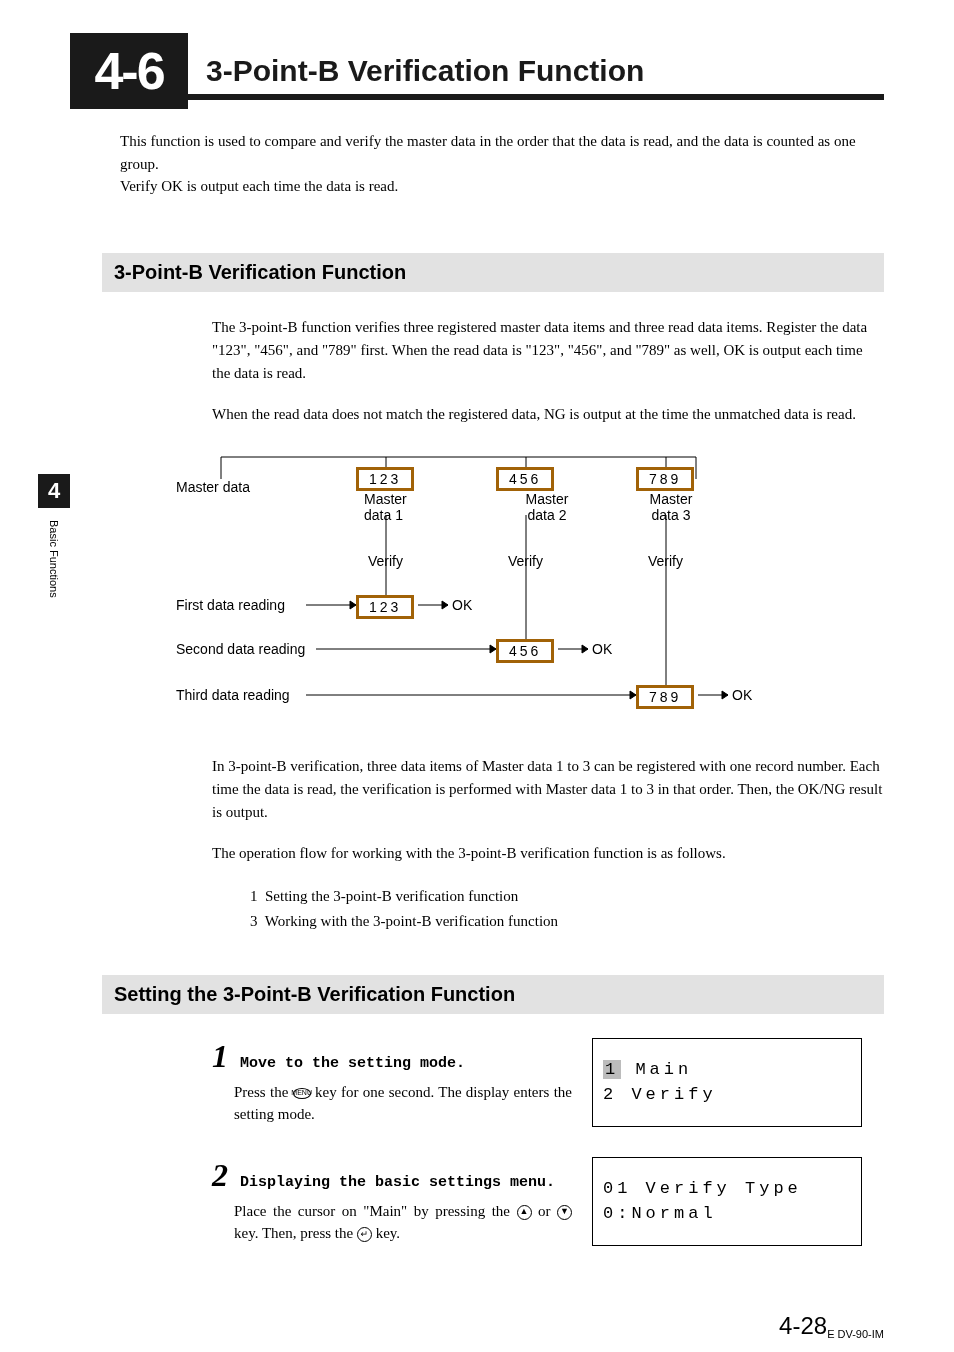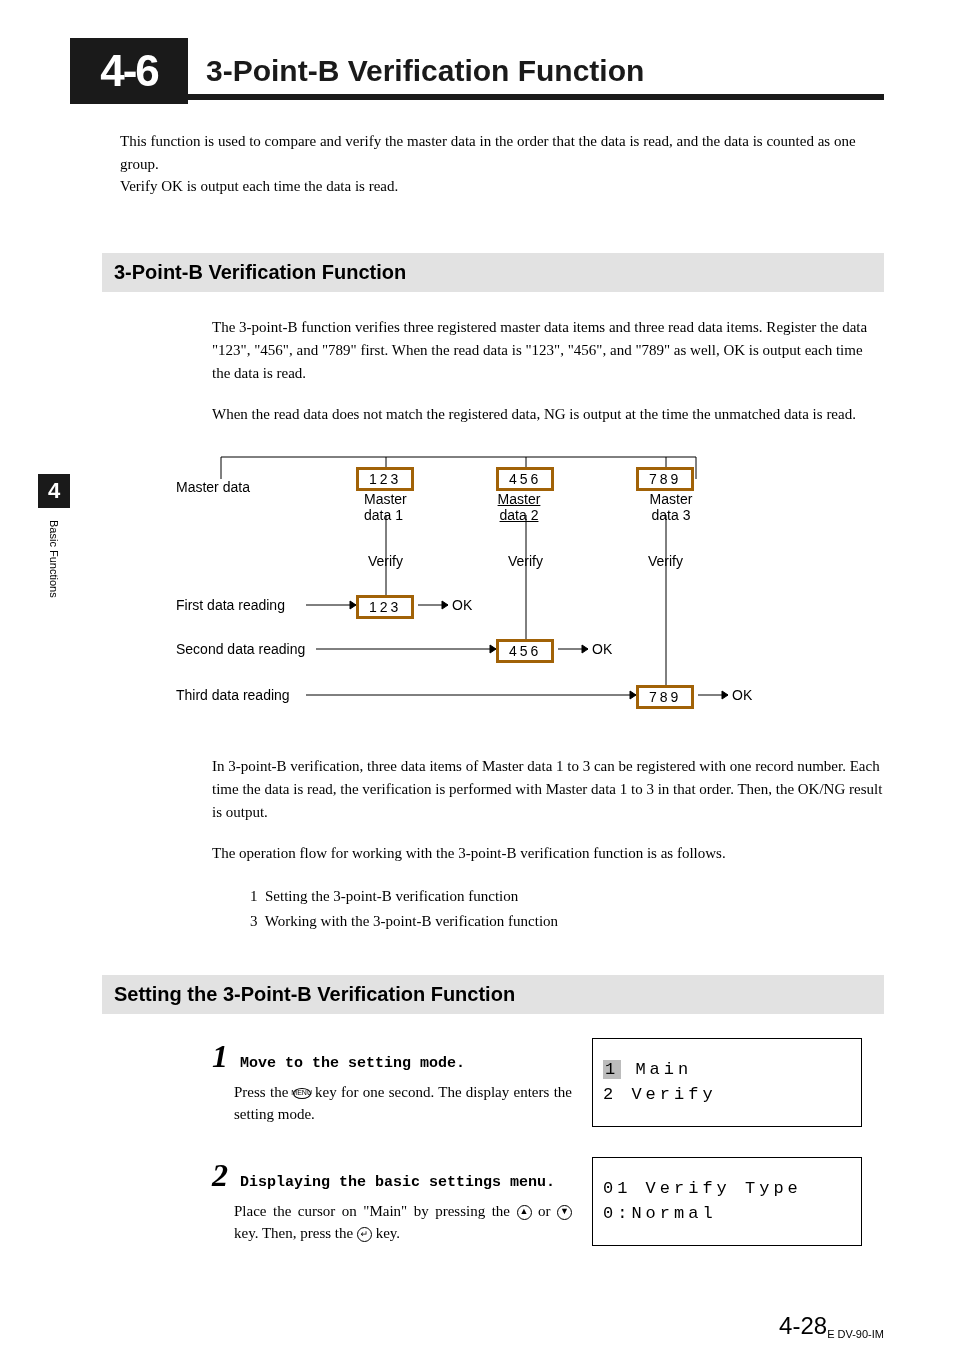--- a/index.html
+++ b/index.html
@@ -22,21 +22,21 @@
       display: flex;
       align-items: center;
       height: 70px;
       margin: 36px 70px 0 70px;
       position: relative;
     }
     .section-num {
       background: #1a1a1a;
       color: #fff;
       font-family: Arial, Helvetica, sans-serif;
-      font-size: 44px;
+      font-size: 52px;
       font-weight: bold;
       padding: 8px 22px 8px 22px;
       min-width: 118px;
       text-align: center;
       letter-spacing: -2px;
     }
     .header-title {
       color: #1a1a1a;
       font-family: Arial, Helvetica, sans-serif;
       font-size: 30px;
@@ -272,21 +272,21 @@
           <path d="M 552 248 l -6 -4 l 0 8 z" fill="#000"></path>
         </g>
       </svg>
 
       <div class="dia-abs dia-label" style="left:0; top:32px;">Master data</div>
 
       <div class="dia-abs box" style="left:180px; top:20px;">123</div>
       <div class="dia-abs dia-label" style="left:188px; top:44px; text-align:left; width:54px; line-height:1.2;">Master data 1</div>
 
       <div class="dia-abs box" style="left:320px; top:20px;">456</div>
-      <div class="dia-abs dia-label" style="left:316px; top:44px; text-align:center; width:54px; line-height:1.2;text-decoration:underline;">Master data 2</div>
+      <div class="dia-abs dia-label" style="left:344px; top:44px; text-align:center; width:54px; line-height:1.2;">Master data 2</div>
 
       <div class="dia-abs box" style="left:460px; top:20px;">789</div>
       <div class="dia-abs dia-label" style="left:468px; top:44px; text-align:center; width:54px; line-height:1.2;">Master data 3</div>
 
       <div class="dia-abs dia-label" style="left:192px; top:106px;">Verify</div>
       <div class="dia-abs dia-label" style="left:332px; top:106px;">Verify</div>
       <div class="dia-abs dia-label" style="left:472px; top:106px;">Verify</div>
 
       <div class="dia-abs dia-label" style="left:0; top:150px;">First data reading</div>
       <div class="dia-abs box" style="left:180px; top:148px;">123</div>

